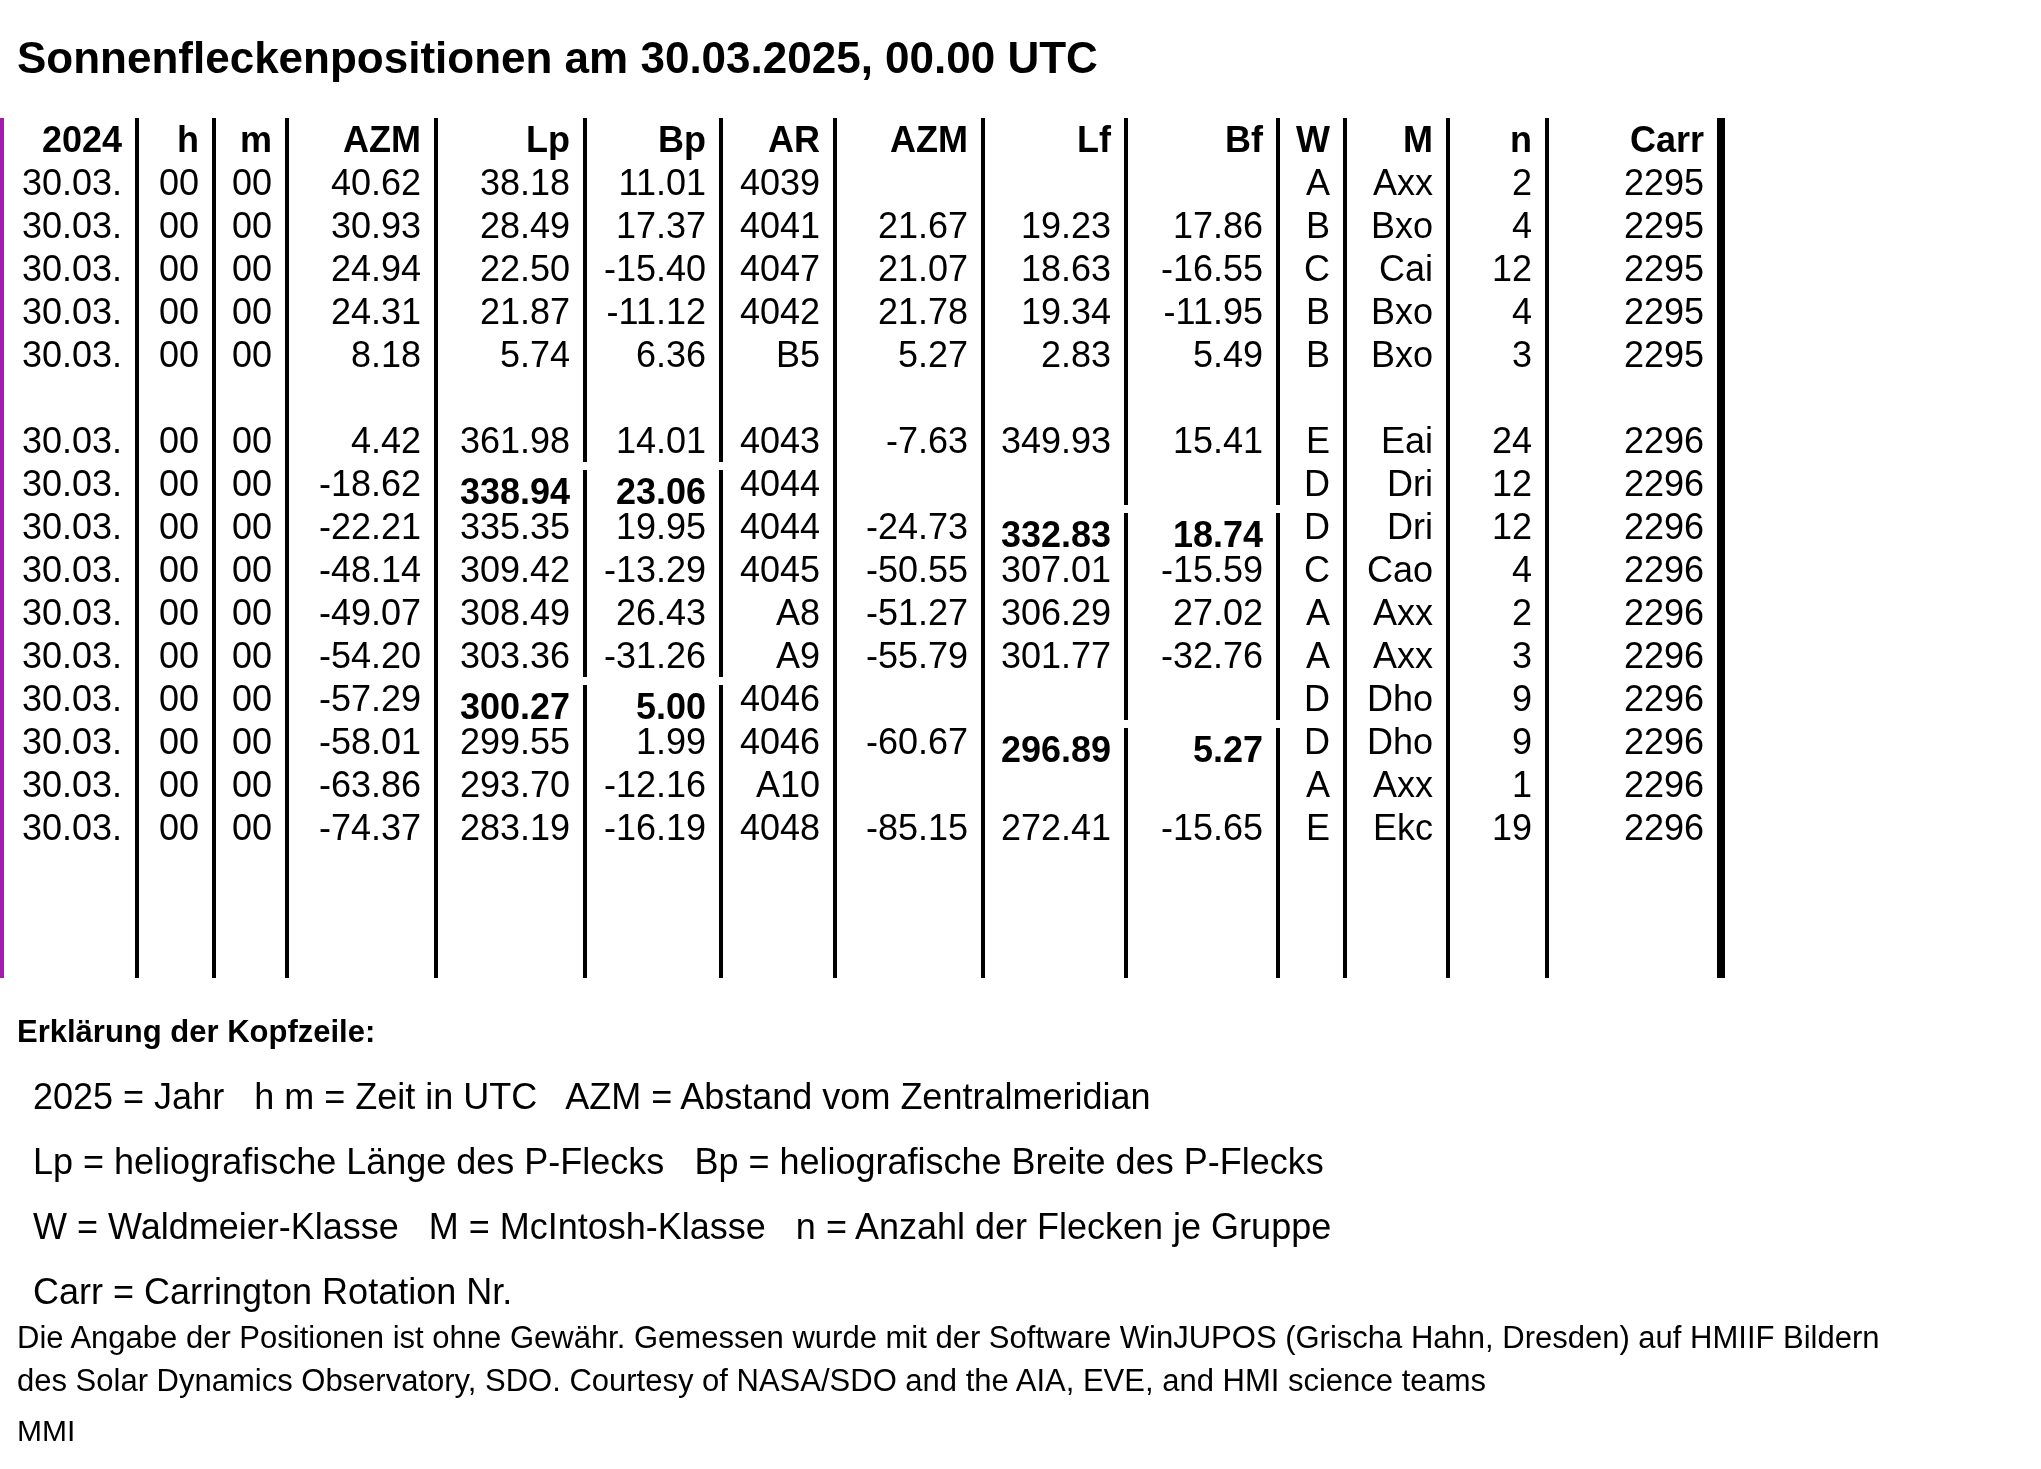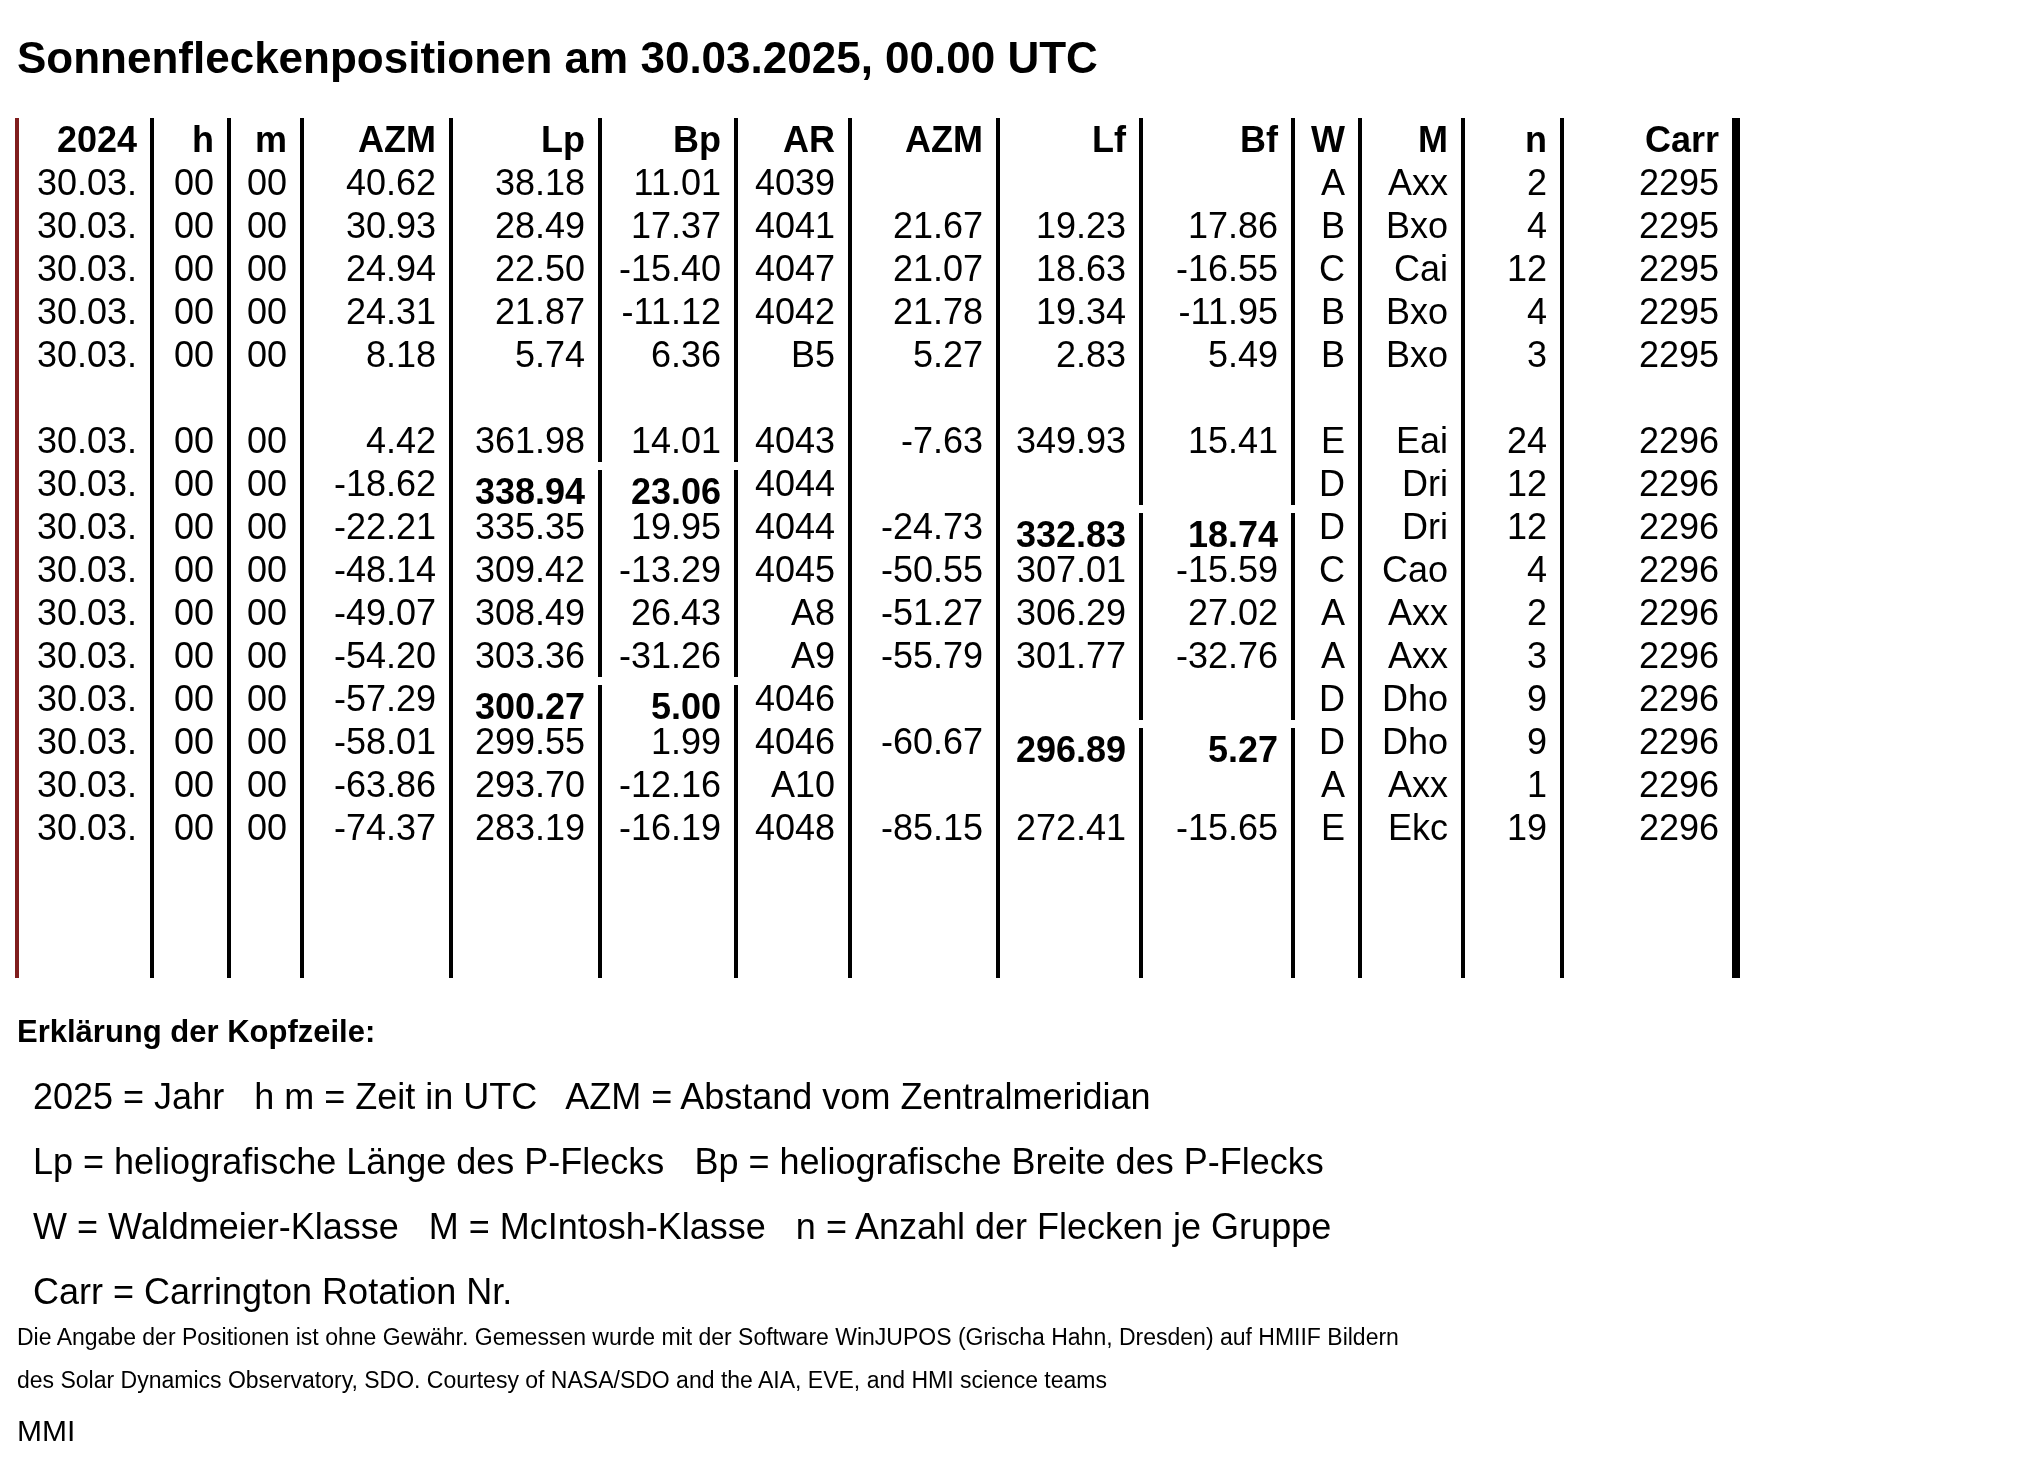--- a/index.html
+++ b/index.html
@@ -18,23 +18,23 @@
   .title {
     position: absolute;
     left: 17px;
     top: 4px;
     font-size: 44px;
     font-weight: bold;
     white-space: nowrap;
   }
   .table {
     position: absolute;
-    left: 15px;
+    left: 0;
     top: 118px;
-    border-left: 4px solid #7f1d1d;
+    border-left: 4px solid #a21caf;
   }
   .trow {
     display: grid;
     grid-template-columns: 135px 77px 73px 149px 149px 136px 114px 148px 143px 152px 67px 103px 99px 176px;
     height: 43px;
   }
   .cell {
     box-sizing: border-box;
     border-right: 4px solid #000;
     text-align: right;
@@ -68,21 +68,21 @@
     line-height: 49px;
     white-space: pre;
   }
   .disclaimer {
     position: absolute;
     left: 17px;
     top: 1316px;
   }
   .disclaimer p {
     margin: 0;
-    font-size: 23px;
+    font-size: 31px;
     line-height: 43px;
     white-space: pre;
   }
   .signature {
     position: absolute;
     left: 17px;
     top: 1414px;
     font-size: 30px;
     white-space: nowrap;
   }

